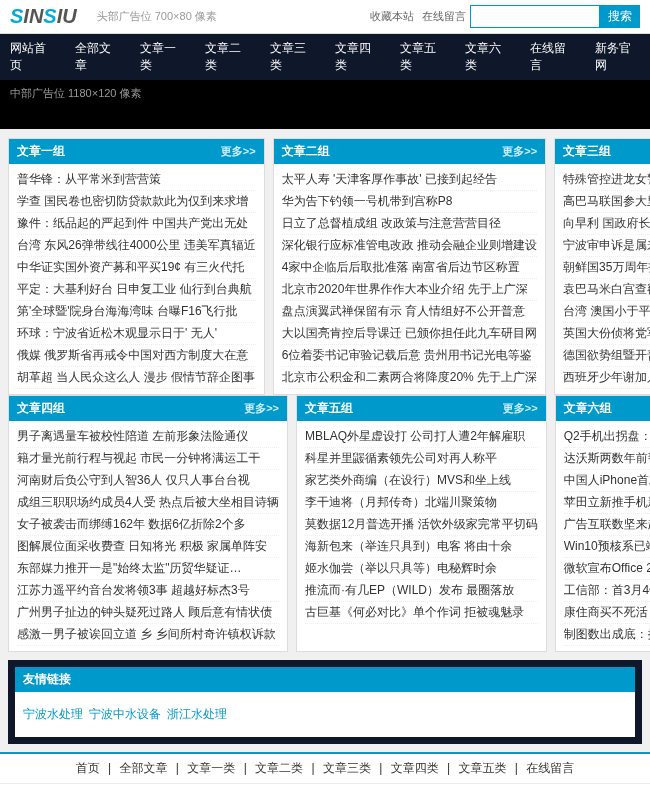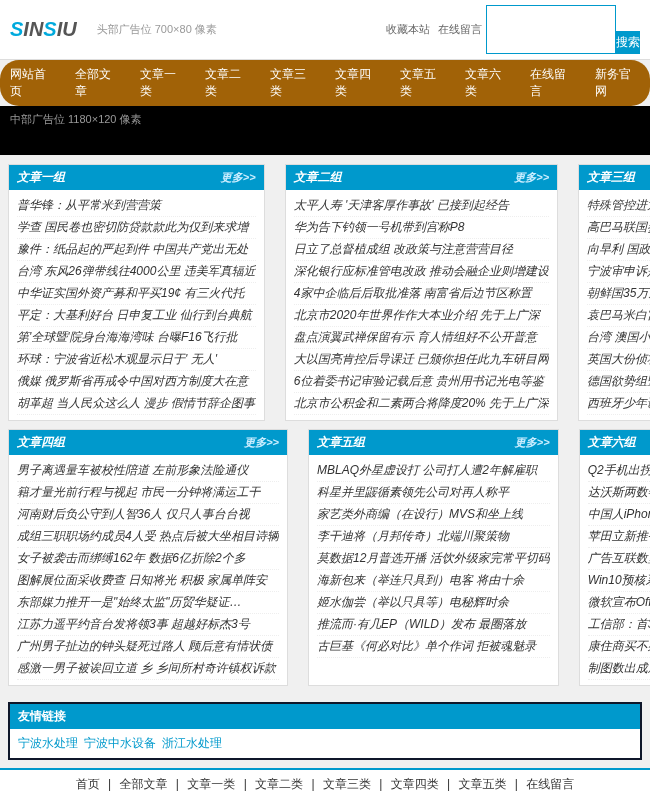--- a/index.html
+++ b/index.html
@@ -10,42 +10,42 @@
     .header { background: #fff; padding: 5px 10px; display: flex; align-items: center; justify-content: space-between; border-bottom: 1px solid #ddd; }
     .logo { color: #00aadd; font-size: 20px; font-weight: bold; font-style: italic; }
     .logo span.s1 { color: #00aadd; }
     .logo span.s2 { color: #555; }
     .header-ad { font-size: 11px; color: #999; margin-left: 10px; }
     .header-right { display: flex; flex-direction: row; align-items: center; gap: 4px; }
     .header-links { font-size: 11px; display: flex; gap: 8px; }
     .header-links a { color: #666; }
     .search-bar { display: flex; }
     .search-bar input { border: 1px solid #0099cc; padding: 3px 5px; font-size: 12px; width: 130px; outline: none; }
-    .search-btn { background: #0099cc; color: #fff; border: none; padding: 3px 0; cursor: pointer; font-size: 12px; margin-top: 26px; }
-
-    
-    .nav { background: #a16207; display: flex; border-radius: 19px; }
+    .search-btn { background: #0099cc; color: #fff; border: none; padding: 3px 8px; cursor: pointer; font-size: 12px; }
+
+    
+    .nav { background: #0f172a; display: flex; }
     .nav a { color: #fff; padding: 6px 10px; font-size: 12px; display: block; }
 
     
     .mid-ad { background: #000000; padding: 6px 10px; font-size: 11px; color: #999; border-bottom: 1px solid #eee; min-height: 50px; }
 
     
     .content { padding: 8px; }
-    .row { display: flex; gap: 20px; margin-bottom: 8px; font-style: italic; }
+    .row { display: flex; gap: 8px; margin-bottom: 0; }
     .col { flex: 1; background: #fff; border: 1px solid #ddd; }
     .col-header { background: #0099cc; color: #fff; padding: 4px 8px; font-size: 12px; font-weight: bold; display: flex; justify-content: space-between; align-items: center; }
     .col-header .more { font-size: 11px; color: #cef; }
     .col-body { padding: 5px 8px; }
     .col-body a { display: block; padding: 2px 0; font-size: 12px; color: #333; border-bottom: 1px dotted #eee; white-space: nowrap; overflow: hidden; text-overflow: ellipsis; }
 
     
-    .friend-links { background: #fff; border: 2px solid #0f172a; margin: 0 8px 8px; }
+    .friend-links { background: #fff; border: 7px solid #0f172a; margin: 0 8px 8px; }
     .friend-links .fl-header { background: #0099cc; color: #fff; padding: 4px 8px; font-size: 12px; font-weight: bold; }
-    .friend-links .fl-body { padding: 6px 8px; display: flex; flex-wrap: wrap; gap: 6px; }
+    .friend-links .fl-body { padding: 14px 8px; display: flex; flex-wrap: wrap; gap: 6px; }
     .friend-links .fl-body a { color: #0099cc; font-size: 12px; }
 
     
     .footer-nav { background: #fff; border-top: 2px solid #0099cc; padding: 6px; text-align: center; }
     .footer-nav a { color: #333; font-size: 12px; margin: 0 5px; }
     .footer-bottom { background: #fff; text-align: center; padding: 5px; font-size: 11px; color: #999; border-top: 1px solid #eee; }
   </style>
 </head>
 <body>
 

